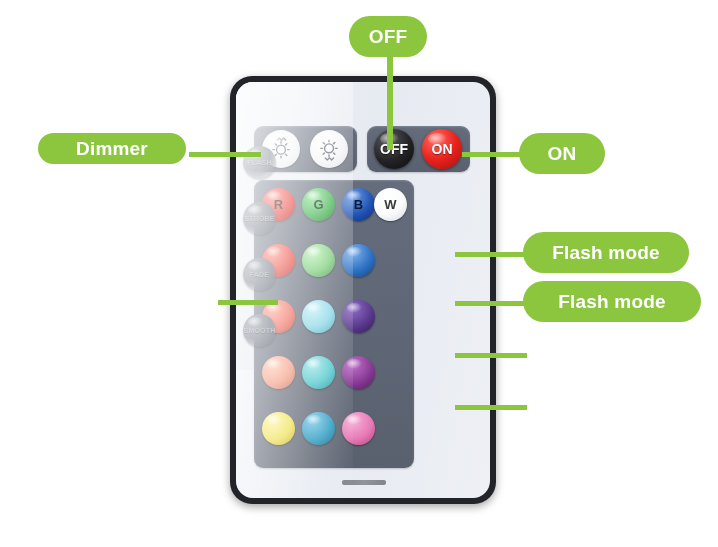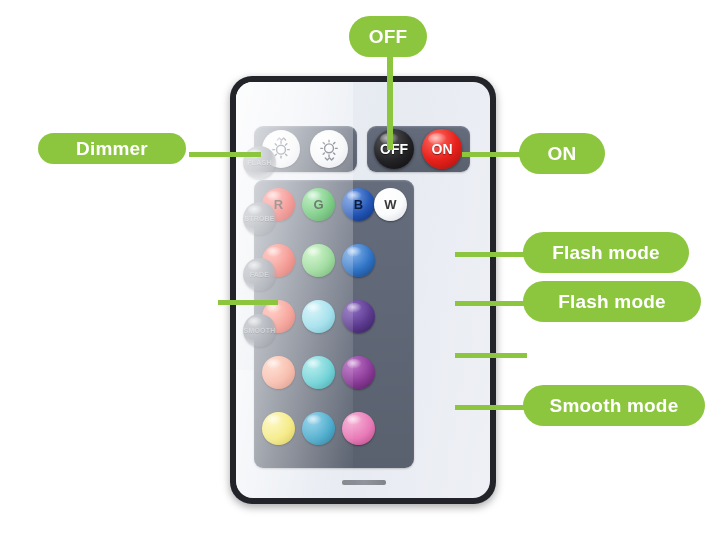--- a/index.html
+++ b/index.html
@@ -239,15 +239,14 @@
   <div class="pill" style="left:38px;top:133px;width:148px;height:31px;text-align:right;">Dimmer</div>
 
   <div class="pill" style="left:519px;top:133px;width:86px;height:41px;">ON</div>
 
 
   <div class="pill" style="left:523px;top:232px;width:166px;height:41px;">Flash mode</div>
 
   <div class="pill" style="left:523px;top:281px;width:178px;height:41px;">Flash mode</div>
 
 
-  <div class="pill" style="left:523px;top:385px;width:182px;height:41px;">Smooth mode</div>
 
 </div>
 
 </body></html>

